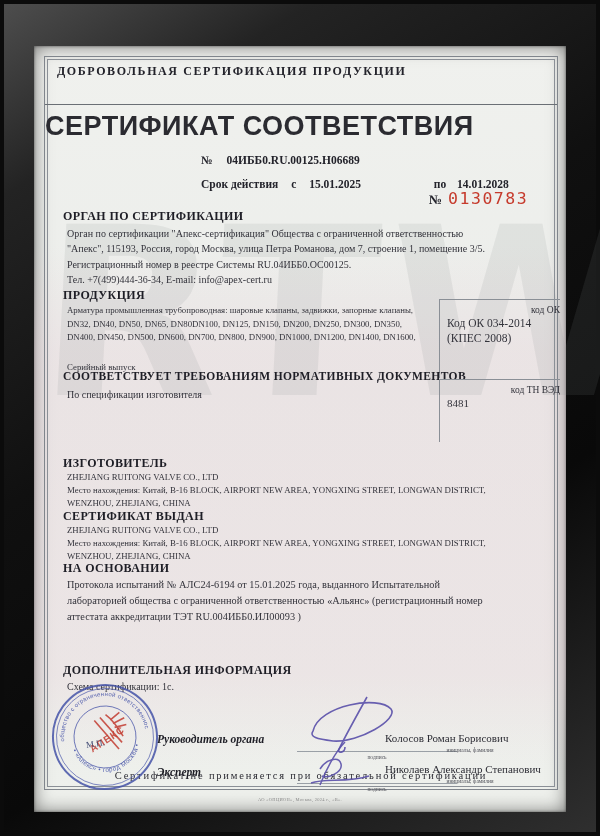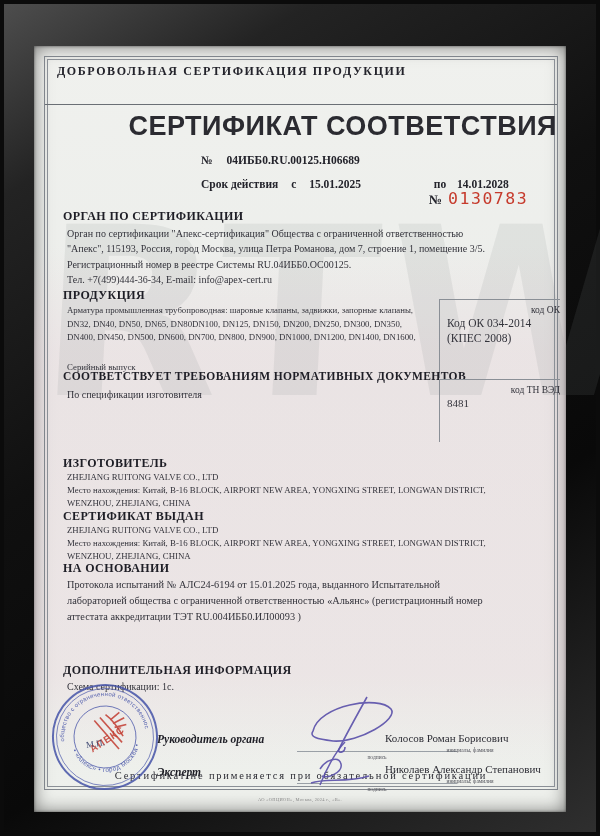--- a/index.html
+++ b/index.html
@@ -18,21 +18,21 @@
   .cert-border .inner-line{position:absolute;inset:2px;border:1px solid #8a8f96;pointer-events:none;}
   .abs{position:absolute;}
   .watermark{position:absolute;left:6px;top:150px;width:520px;text-align:center;
     font-family:"DejaVu Sans",sans-serif;font-weight:bold;font-size:235px;line-height:1;
     letter-spacing:8px;color:rgba(128,142,136,.13);transform:skewX(-3deg);
     pointer-events:none;z-index:0;}
   .z{z-index:2;}
   .banner{left:12px;top:7px;width:100%;text-align:left;font-weight:bold;font-size:12px;
     letter-spacing:1.6px;color:#23232b;}
   .hr1{left:0;top:47px;width:100%;border-top:1px solid #6a6f75;height:0;}
-  .title{left:0;top:54px;width:100%;text-align:right;
+  .title{left:0;top:54px;width:100%;text-align:left;
     font-family:"Liberation Sans",sans-serif;font-weight:bold;font-size:27px;
     letter-spacing:.5px;color:#2b2b31;}
   .cert-no{left:156px;top:97px;font-weight:bold;font-size:11.5px;color:#23232b;}
   .cert-no .num{margin-left:14px;}
   .validity{left:156px;top:121px;font-weight:bold;font-size:11.5px;color:#23232b;}
   .validity .v1{margin-left:10px;}
   .validity .po{margin-left:70px;}
   .validity .v2{margin-left:8px;}
   .serial{left:384px;top:132px;}
   .serial .no-sign{font-weight:bold;font-size:13px;color:#23232b;margin-right:6px;}

